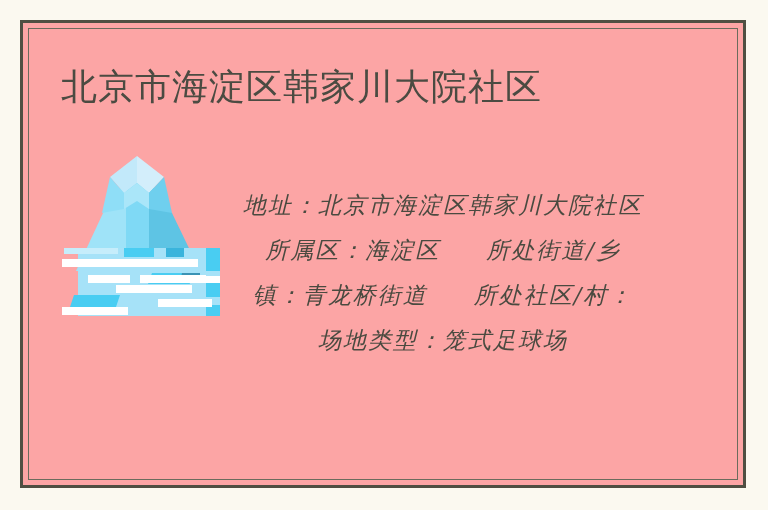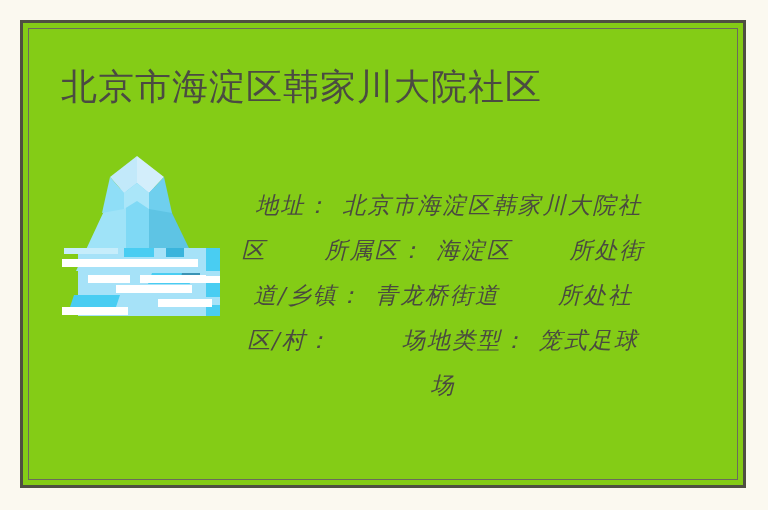--- a/index.html
+++ b/index.html
@@ -15,21 +15,21 @@
   }
 
   #card {
     position: absolute;
     left: 20px;
     top: 20px;
     width: 726px;
     height: 468px;
     border: 3px solid #4f4f42;
     box-sizing: border-box;
-    background: #84cc16;
+    background: #fca5a5;
   }
 
   #card-inner {
     position: absolute;
     left: 5px;
     top: 5px;
     right: 5px;
     bottom: 5px;
     border: 1px solid #6b6b5c;
     box-sizing: border-box;
@@ -64,21 +64,21 @@
     width: 404px;
     font-family: "DejaVu Serif", "Liberation Serif", serif;
     font-size: 23px;
     line-height: 45px;
     color: #4a4a40;
     text-align: center;
     letter-spacing: 2px;
     font-style: italic;
     word-break: break-all;
   }
-  #detail-text .seg { white-space: normal; margin-left: 12px; }
+  #detail-text .seg { white-space: normal; }
   #detail-text .gap { letter-spacing: 0; }
 </style>
 </head>
 <body>
 
 <div id="card">
   <div id="card-inner"></div>
 
   <div id="page-title">北京市海淀区韩家川大院社区</div>
 

